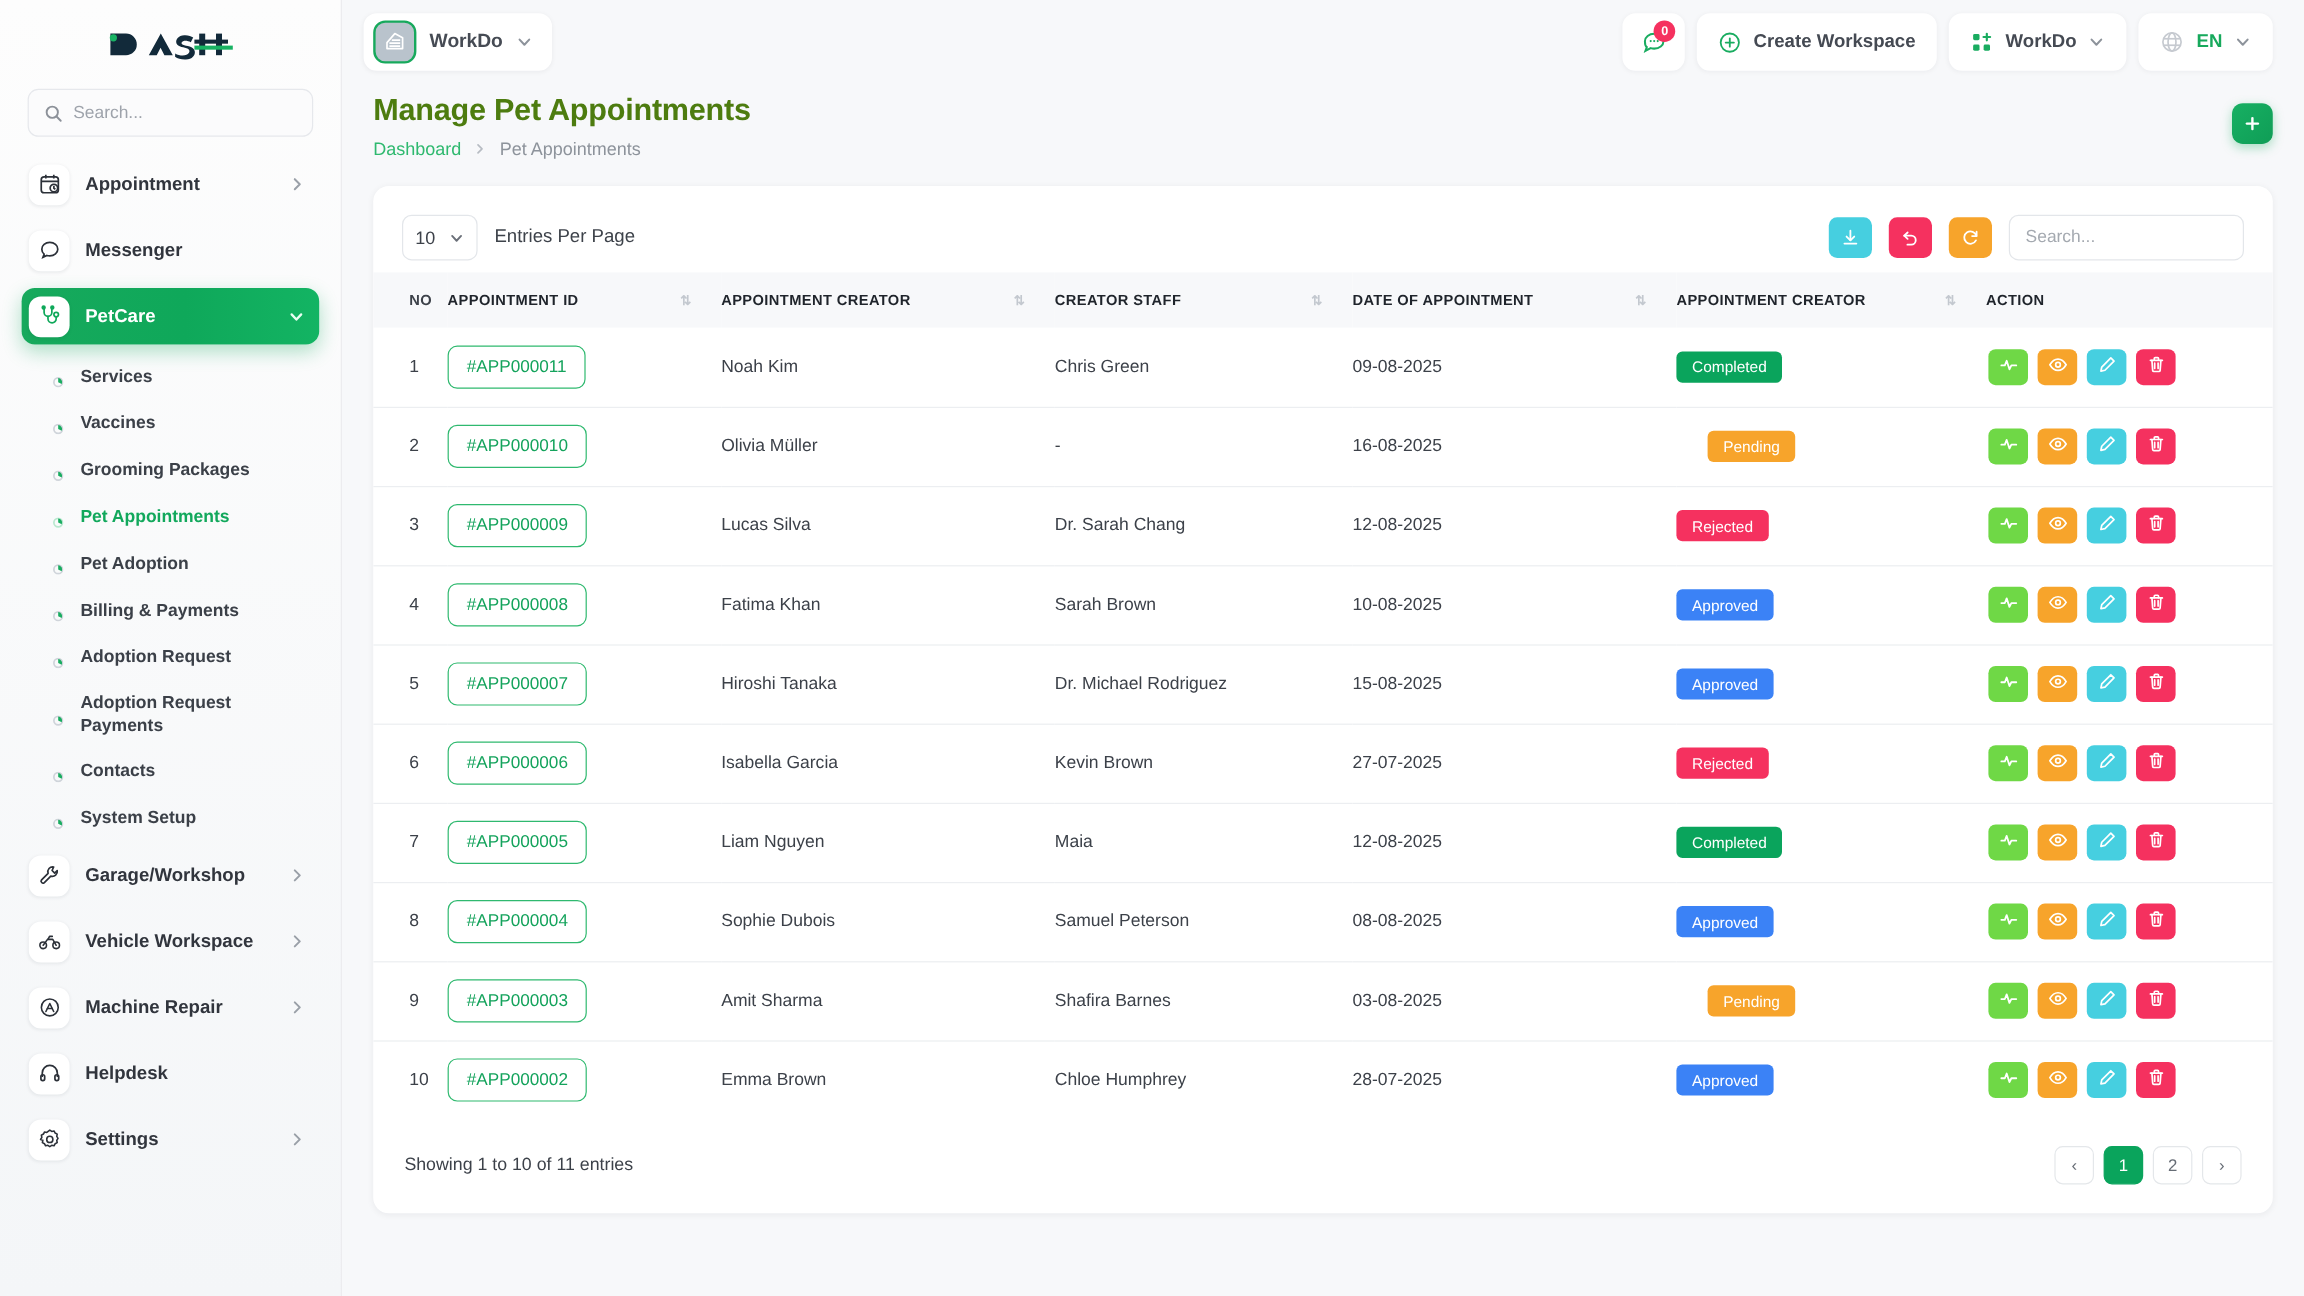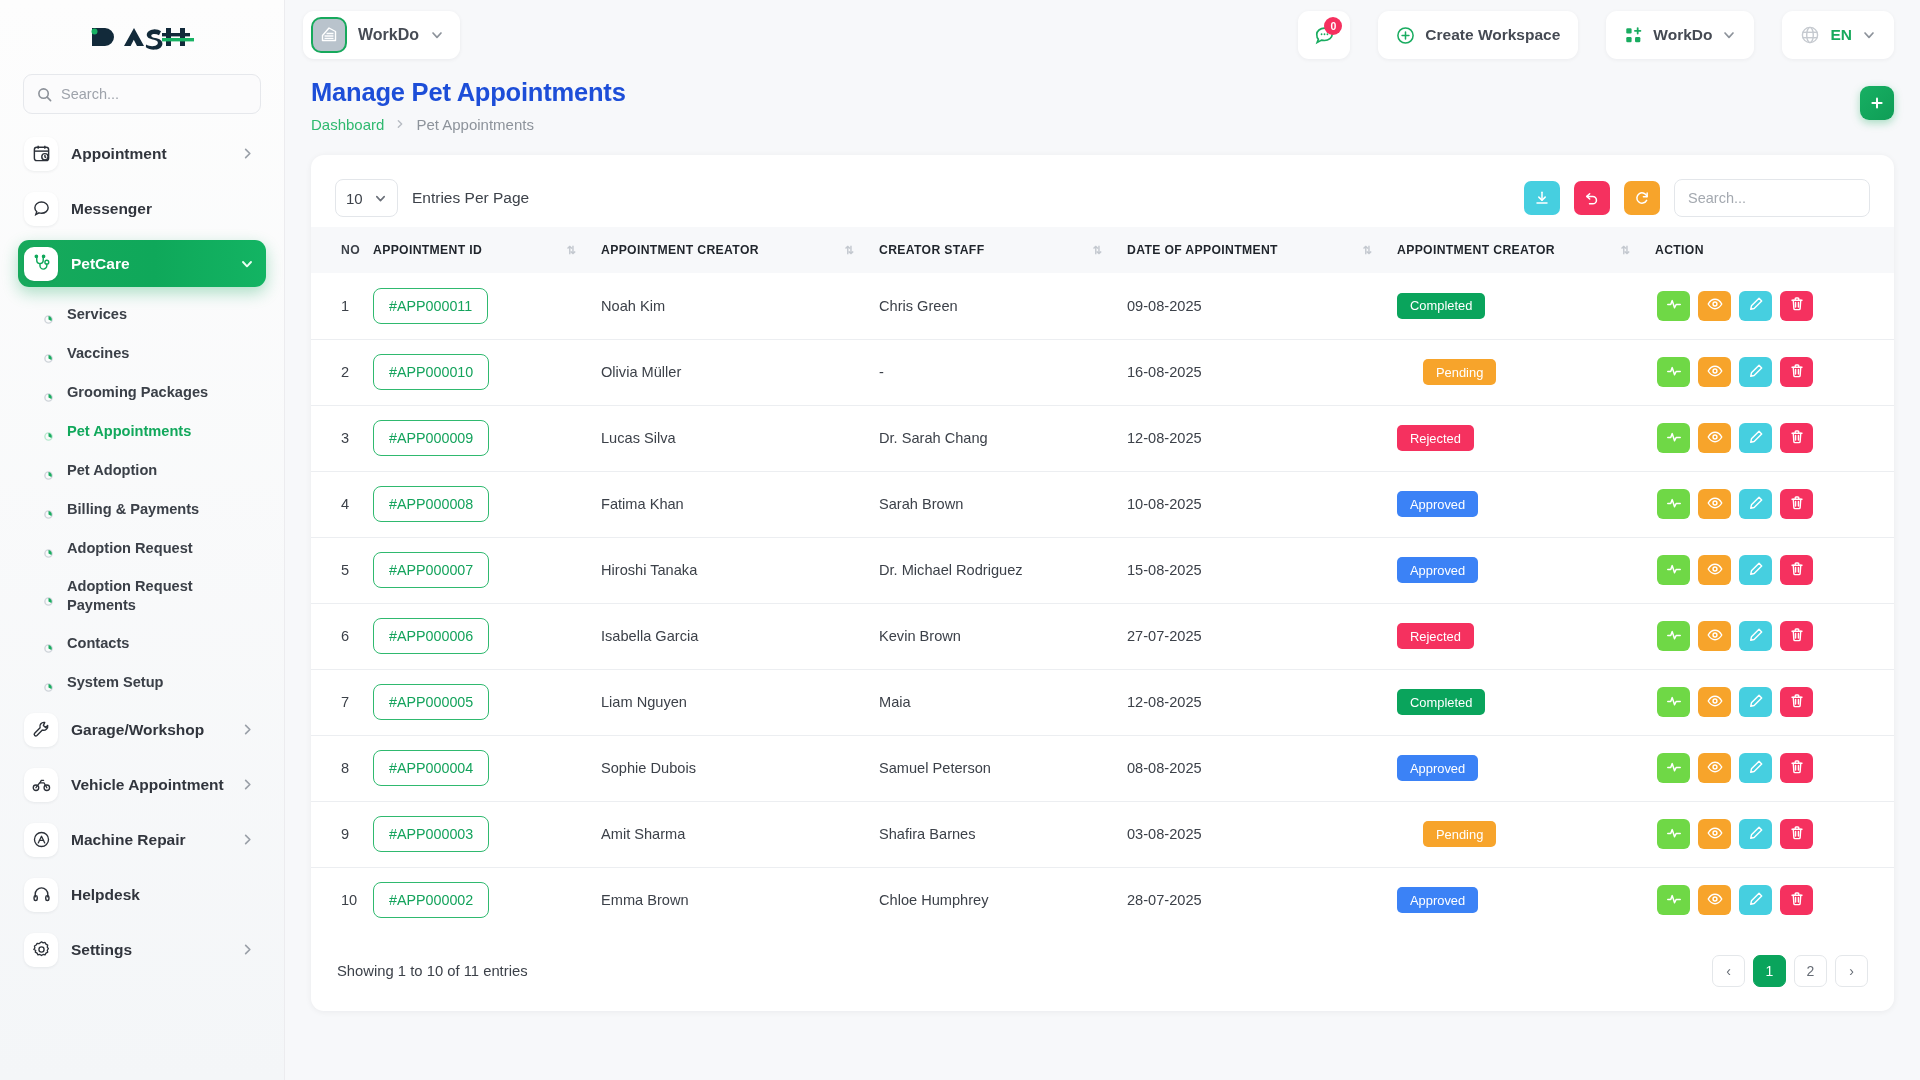--- a/index.html
+++ b/index.html
@@ -65,21 +65,21 @@
   .s-item .lbl { font-size: 14.6px; color: #3b4048; line-height: 1.2; }
   .s-item.sel .lbl { color: #12a85c; }
   .s-item.two { height: 56px; align-items: center; }
   .s-item.two .lbl { line-height: 1.28; }
 
   
   .main { flex: 1 1 auto; height: 1080px; display: flex; flex-direction: column; min-width: 0; }
 
   .topbar {
     height: 70px; flex: 0 0 70px; display: flex; align-items: center;
-    padding: 0 26px 0 18px; gap: 28px;
+    padding: 0 26px 0 18px; gap: 10px;
   }
   .ws-pill {
     background: #fff; border-radius: 11px; height: 48px; display: flex;
     align-items: center; gap: 11px; padding: 0 16px 0 8px;
     box-shadow: 0 1px 4px rgba(17,24,39,.06);
   }
   .ws-logo {
     width: 36px; height: 36px; border-radius: 10px;
     background: #b9c3cc; border: 2px solid #17a95c;
     display: flex; align-items: center; justify-content: center;
@@ -102,21 +102,21 @@
   }
   .badge {
     position: absolute; top: 6px; right: 8px;
     min-width: 18px; height: 18px; border-radius: 9px; background: #f5315f;
     color: #fff; font-size: 10.5px; font-weight: 700;
     display: flex; align-items: center; justify-content: center; padding: 0 5px;
   }
   .en-txt { color: #17a95c; font-weight: 700; font-size: 15.5px; }
 
   .page-head { padding: 8px 26px 0 26px; display: flex; align-items: flex-start; }
-  .page-head .ttl { font-size: 25.5px; font-weight: 700; color: #1d4ed8; letter-spacing: -.2px; }
+  .page-head .ttl { font-size: 25.5px; font-weight: 700; color: #4d7c0f; letter-spacing: -.2px; }
   .crumbs { display: flex; align-items: center; gap: 11px; margin-top: 9px; }
   .crumbs .c1 { color: #2fb96f; font-size: 15px; cursor: pointer; }
   .crumbs .sep { color: #b7bcc3; font-size: 13px; }
   .crumbs .c2 { color: #8d939b; font-size: 15px; }
   .add-btn {
     width: 34px; height: 34px; border-radius: 9px;
     background: linear-gradient(135deg,#17b063,#0f9d56);
     color: #fff; display: flex; align-items: center; justify-content: center;
     font-size: 20px; font-weight: 400; cursor: pointer; margin-top: 8px;
     box-shadow: 0 3px 9px rgba(16,168,90,.35);
@@ -373,21 +373,21 @@
 
     <div class="m-item">
       <span class="ic-box">
         <svg width="19" height="19" viewBox="0 0 20 20" fill="none" stroke="#2c3139" stroke-width="1.4" stroke-linecap="round" stroke-linejoin="round">
           <circle cx="4.2" cy="13.4" r="2.9"></circle>
             <circle cx="15.6" cy="13.4" r="2.9"></circle>
           <path d="M4.2 13.4 L8 8.2 h4.6 l3 5.2"></path>
             <path d="M8.4 8.2 l1.4-2.6 h2.4"></path>
         </svg>
       </span>
-      <span class="lbl">Vehicle Appointment</span>
+      <span class="lbl">Vehicle Workspace</span>
       <span class="chev">
         <svg width="13" height="13" viewBox="0 0 14 14" fill="none" stroke="currentColor" stroke-width="1.8" stroke-linecap="round" stroke-linejoin="round">
             <polyline points="5,2.5 9.5,7 5,11.5"></polyline>
           </svg>
       </span>
     </div>
 
     <div class="m-item">
       <span class="ic-box">
         <svg width="19" height="19" viewBox="0 0 20 20" fill="none" stroke="#2c3139" stroke-width="1.4" stroke-linecap="round" stroke-linejoin="round">

